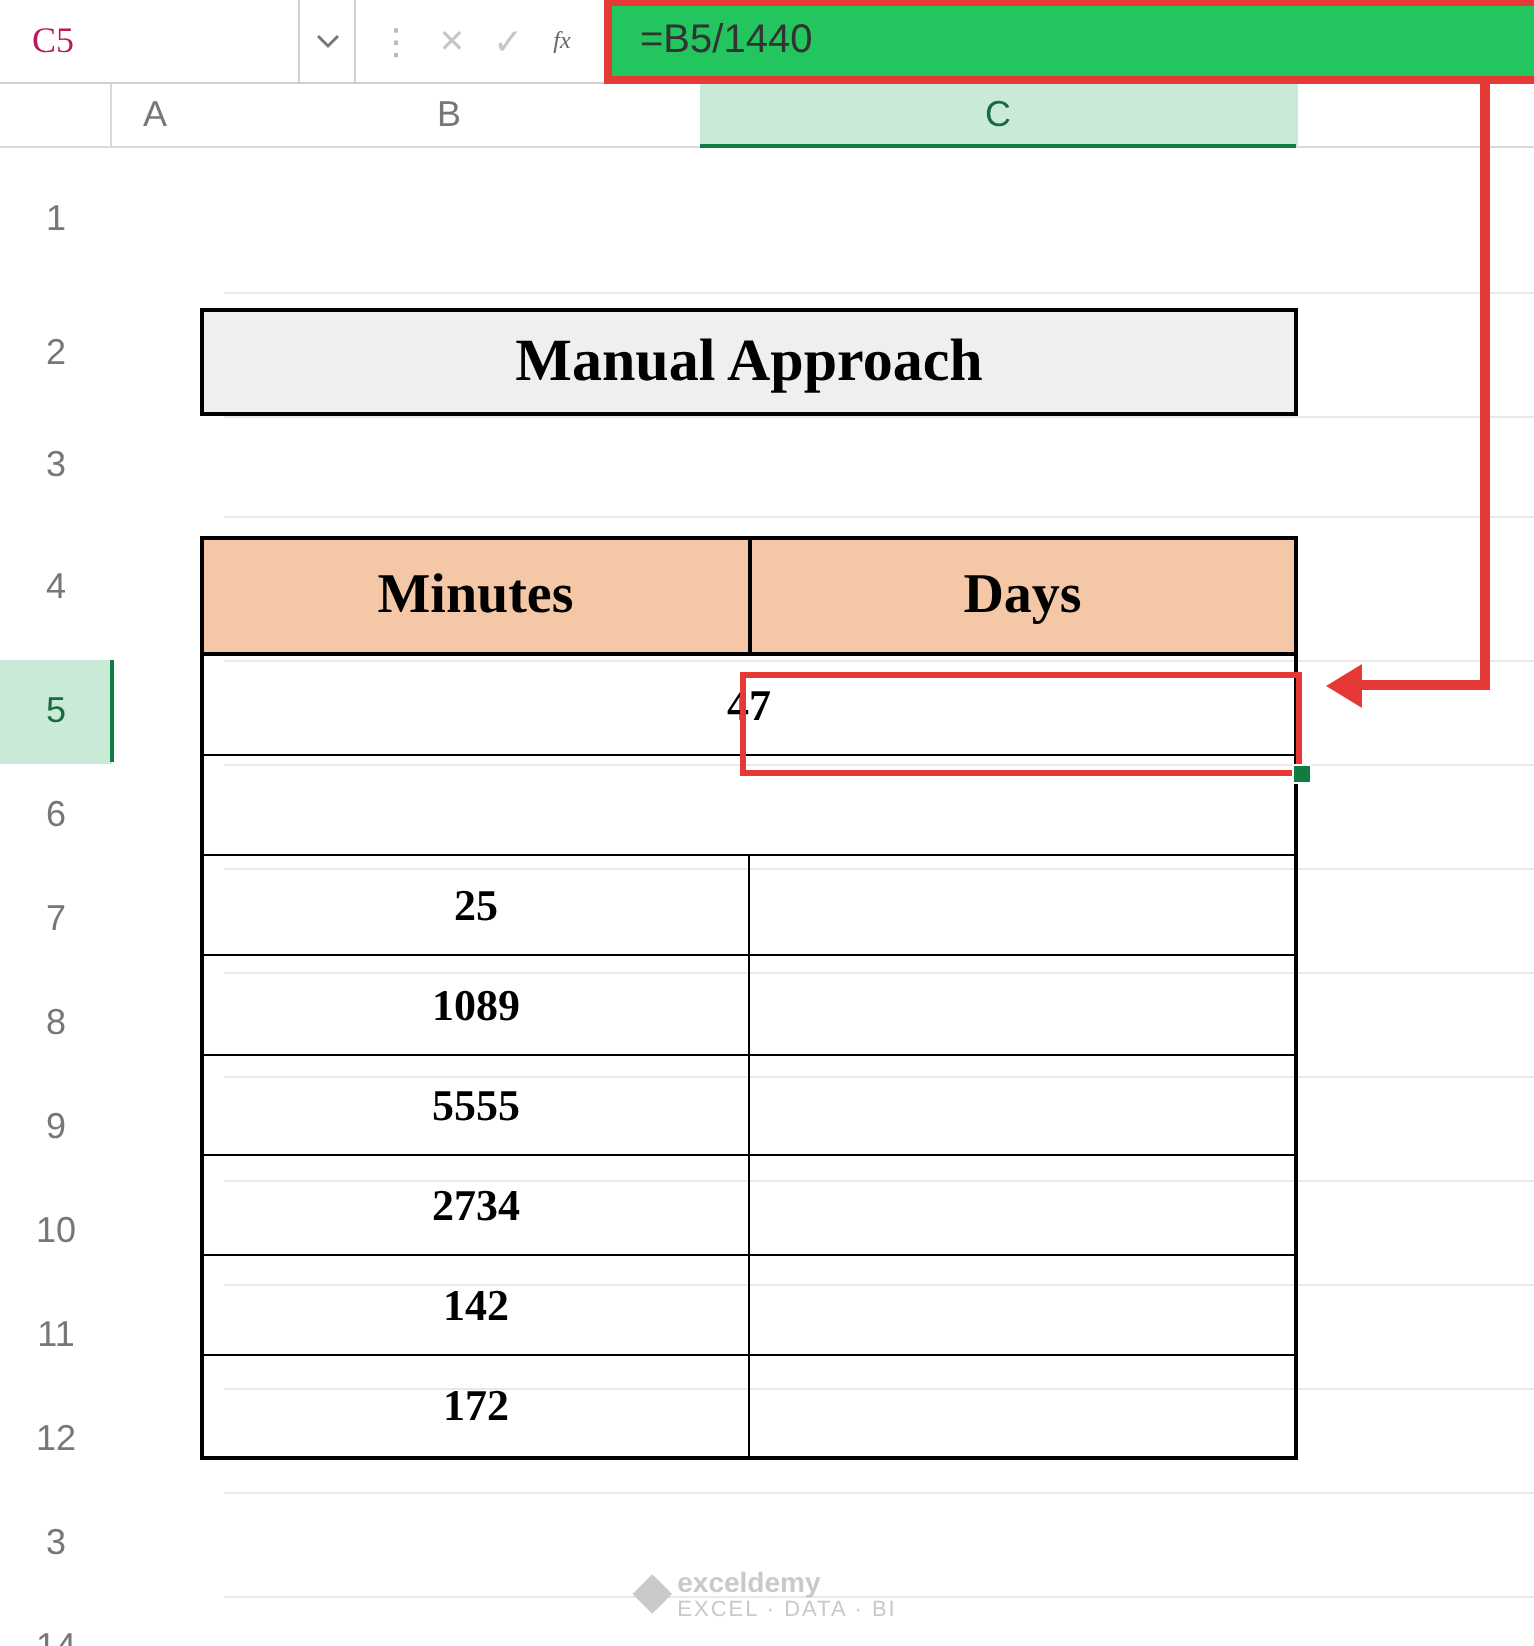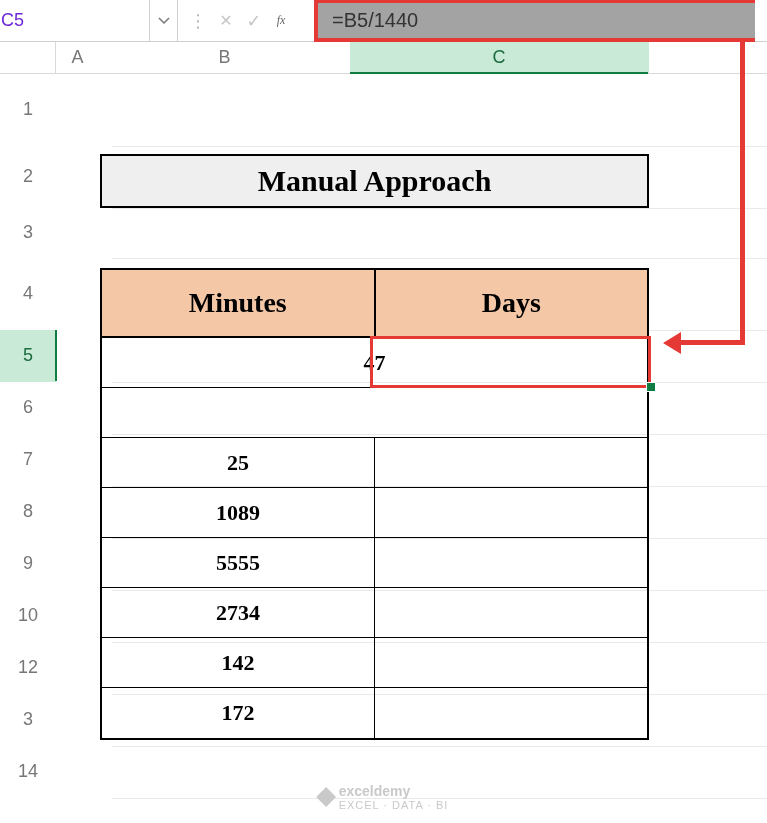--- a/index.html
+++ b/index.html
@@ -17,24 +17,25 @@
     display: flex;
     align-items: stretch;
     border-bottom: 1px solid #d0d0d0;
     background: #fff;
     position: relative;
   }
   .name-box {
     width: 150px;
     display: flex;
     align-items: center;
-    padding: 0 1px;
+    padding: 0 16px;
     font-size: 18px;
-    color: #6d28d9;
+    color: #be185d;
     border-right: 1px solid #d0d0d0;
+    font-family: Liberation Serif, serif;
   }
   .name-box-dd {
     width: 28px;
     display: flex;
     align-items: center;
     justify-content: center;
     border-right: 1px solid #d0d0d0;
   }
   .fb-icons {
     display:flex; align-items:center; gap:4px; padding:0 8px;
@@ -44,22 +45,22 @@
   .fx-icon { font-style:italic; font-family:"Times New Roman",serif; font-size:12px; color:#666; padding-right:2px;}
   .formula-input {
     flex:1;
     display:flex;
     align-items:center;
     padding:0 14px;
     font-size:20px;
     color:#333;
     border: 4px solid #e53935;
     border-right: none;
-    margin: -1px 12px;
-    background:#a3a3a3;
+    margin: -1px 0;
+    background:#22c55e;
   }
   
   .col-headers {
     height: 32px;
     display:flex;
     background:#fff;
     border-bottom:1px solid #d9d9d9;
   }
   .corner { width:56px; border-right:1px solid #d9d9d9; background:#fff;}
   .colA { width:44px; }
@@ -116,21 +117,21 @@
     position:absolute;
     top:194px;
     left:0;
     width:549px;
     border:2px solid #000;
     border-collapse:collapse;
   }
   .thead {
     display:flex;
     background:#f4c7a7;
-    height:68px;
+    height:58px;
     border-bottom:2px solid #000;
   }
   .th {
     flex:1; display:flex; align-items:center; justify-content:center;
     font-family: "Comic Sans MS","Segoe Script",cursive;
     font-weight:bold; font-size:28px;
     border-right:2px solid #000;
   }
   .th:last-child { border-right:none; }
   .trow {
@@ -220,20 +221,21 @@
     <div class="rh r1">1</div>
     <div class="rh r2">2</div>
     <div class="rh r3">3</div>
     <div class="rh r4">4</div>
     <div class="rh rs active">5</div>
     <div class="rh rs">6</div>
     <div class="rh rs">7</div>
     <div class="rh rs">8</div>
     <div class="rh rs">9</div>
     <div class="rh rs">10</div>
+    <div class="rh rs">11</div>
     <div class="rh rs">12</div>
     <div class="rh rs">3</div>
     <div class="rh rs">14</div>
   </div>
 
   <div class="sheet">
 
     <div class="row-sep" style="top:72px;"></div>
     <div class="row-sep" style="top:134px;"></div>
     <div class="row-sep" style="top:184px;"></div>

